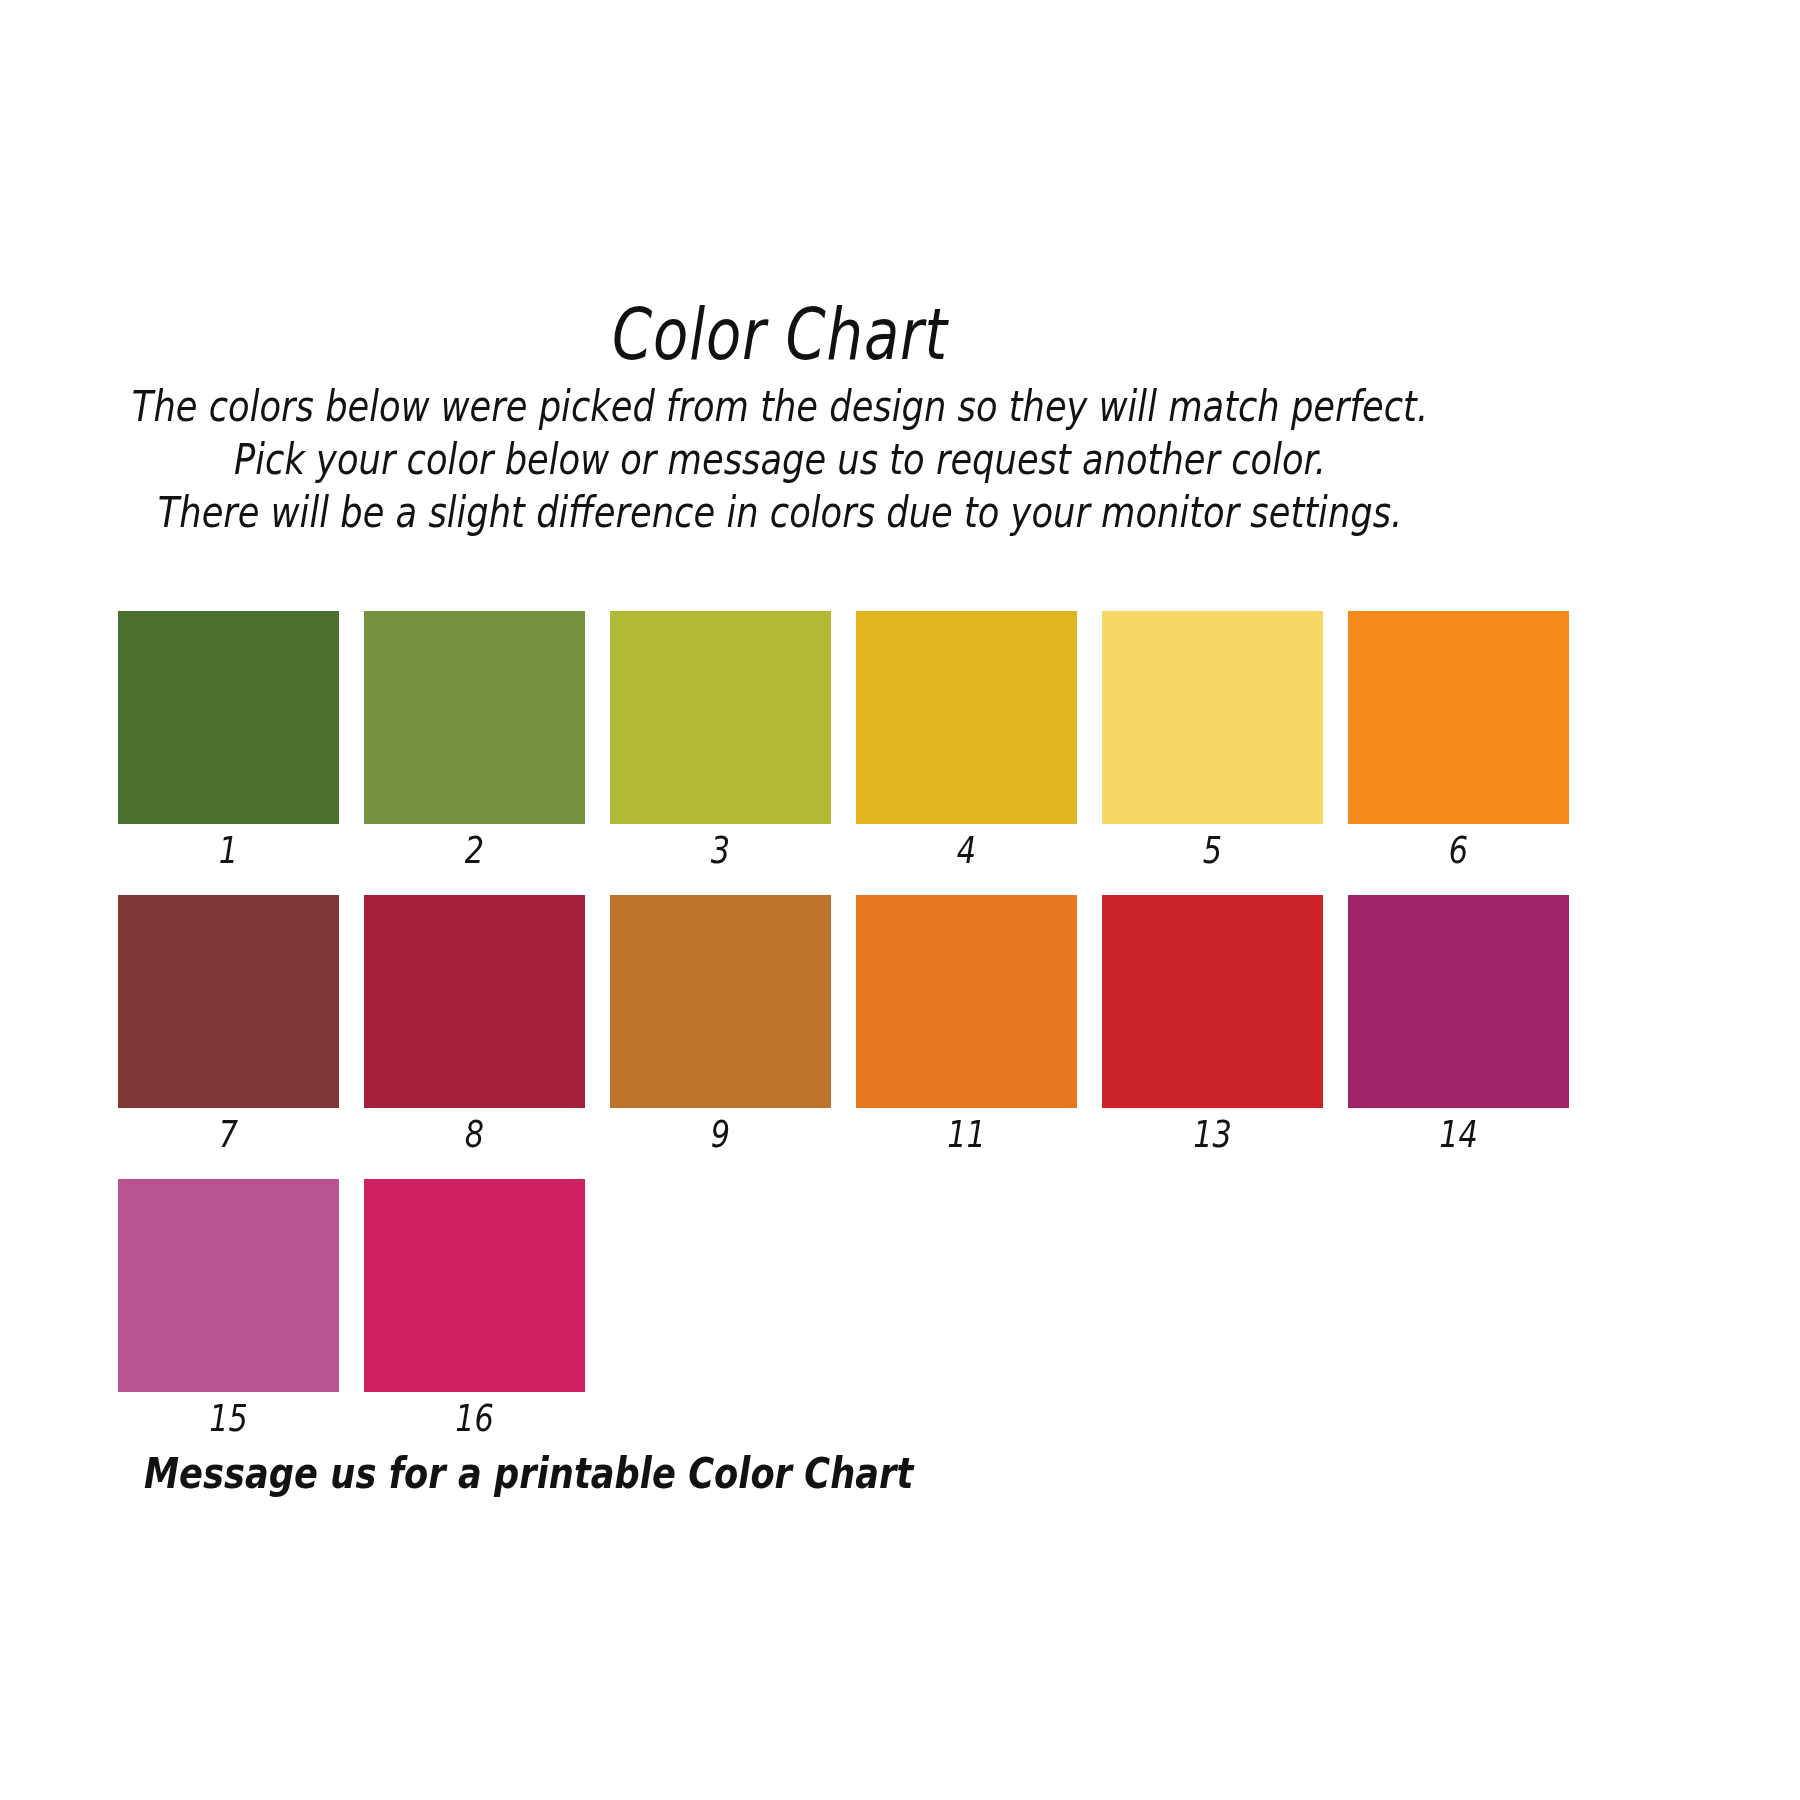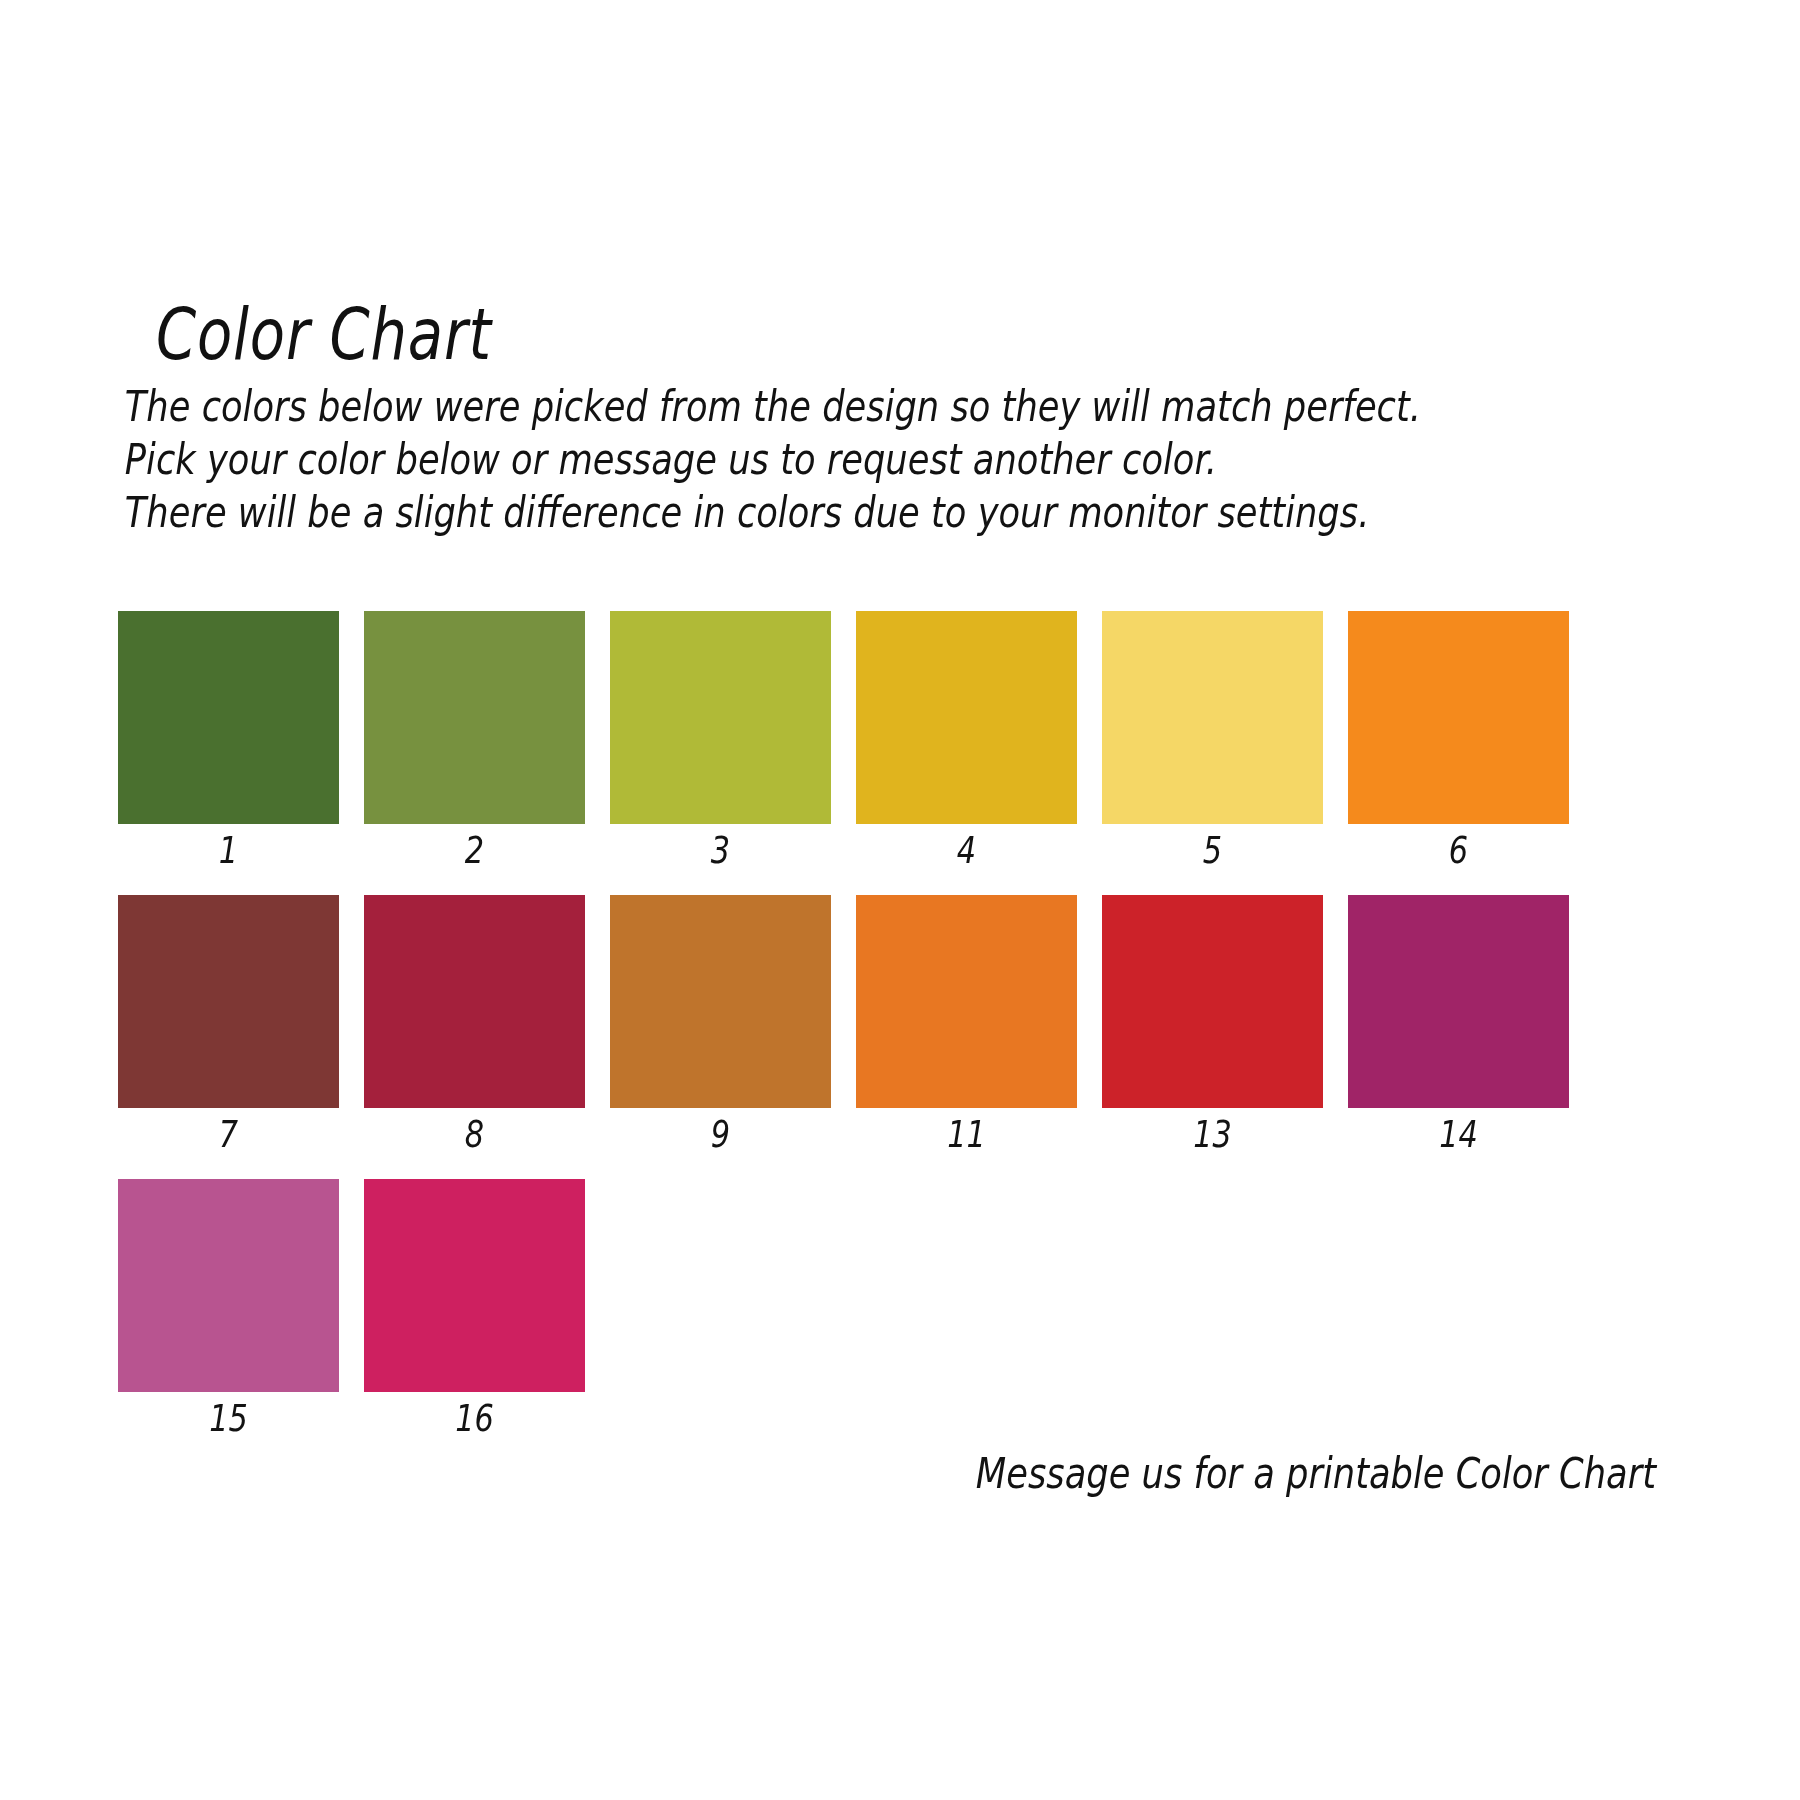--- a/index.html
+++ b/index.html
@@ -22,20 +22,21 @@
     background: #ffffff;
     box-sizing: border-box;
   }
 
   
   .header {
     position: absolute;
     top: 296px;
     left: 0;
     width: 1560px;
+    text-align: center;
   }
 
   .chart-title {
     font-family: "DejaVu Sans", sans-serif;
     font-size: 72px;
     line-height: 76px;
     font-weight: 400;
     font-style: italic;
     letter-spacing: 1px;
     transform: scaleX(0.80);
@@ -91,21 +92,22 @@
     transform-origin: center center;
     padding-top: 4px;
   }
 
   
   .footer {
     position: absolute;
     top: 1448px;
     left: 0;
     width: 1800px;
-    text-align: right;
+    text-align: left;
+    font-weight: bold;
   }
 
   .footer-text {
     font-family: "DejaVu Sans", sans-serif;
     font-size: 42px;
     line-height: 52px;
     font-style: italic;
     color: #121212;
     transform: scaleX(0.84);
     transform-origin: center center;

